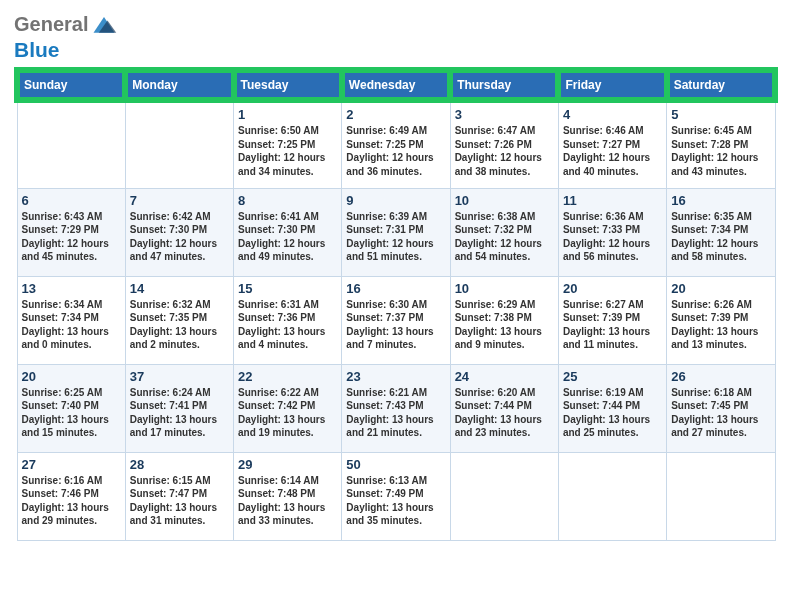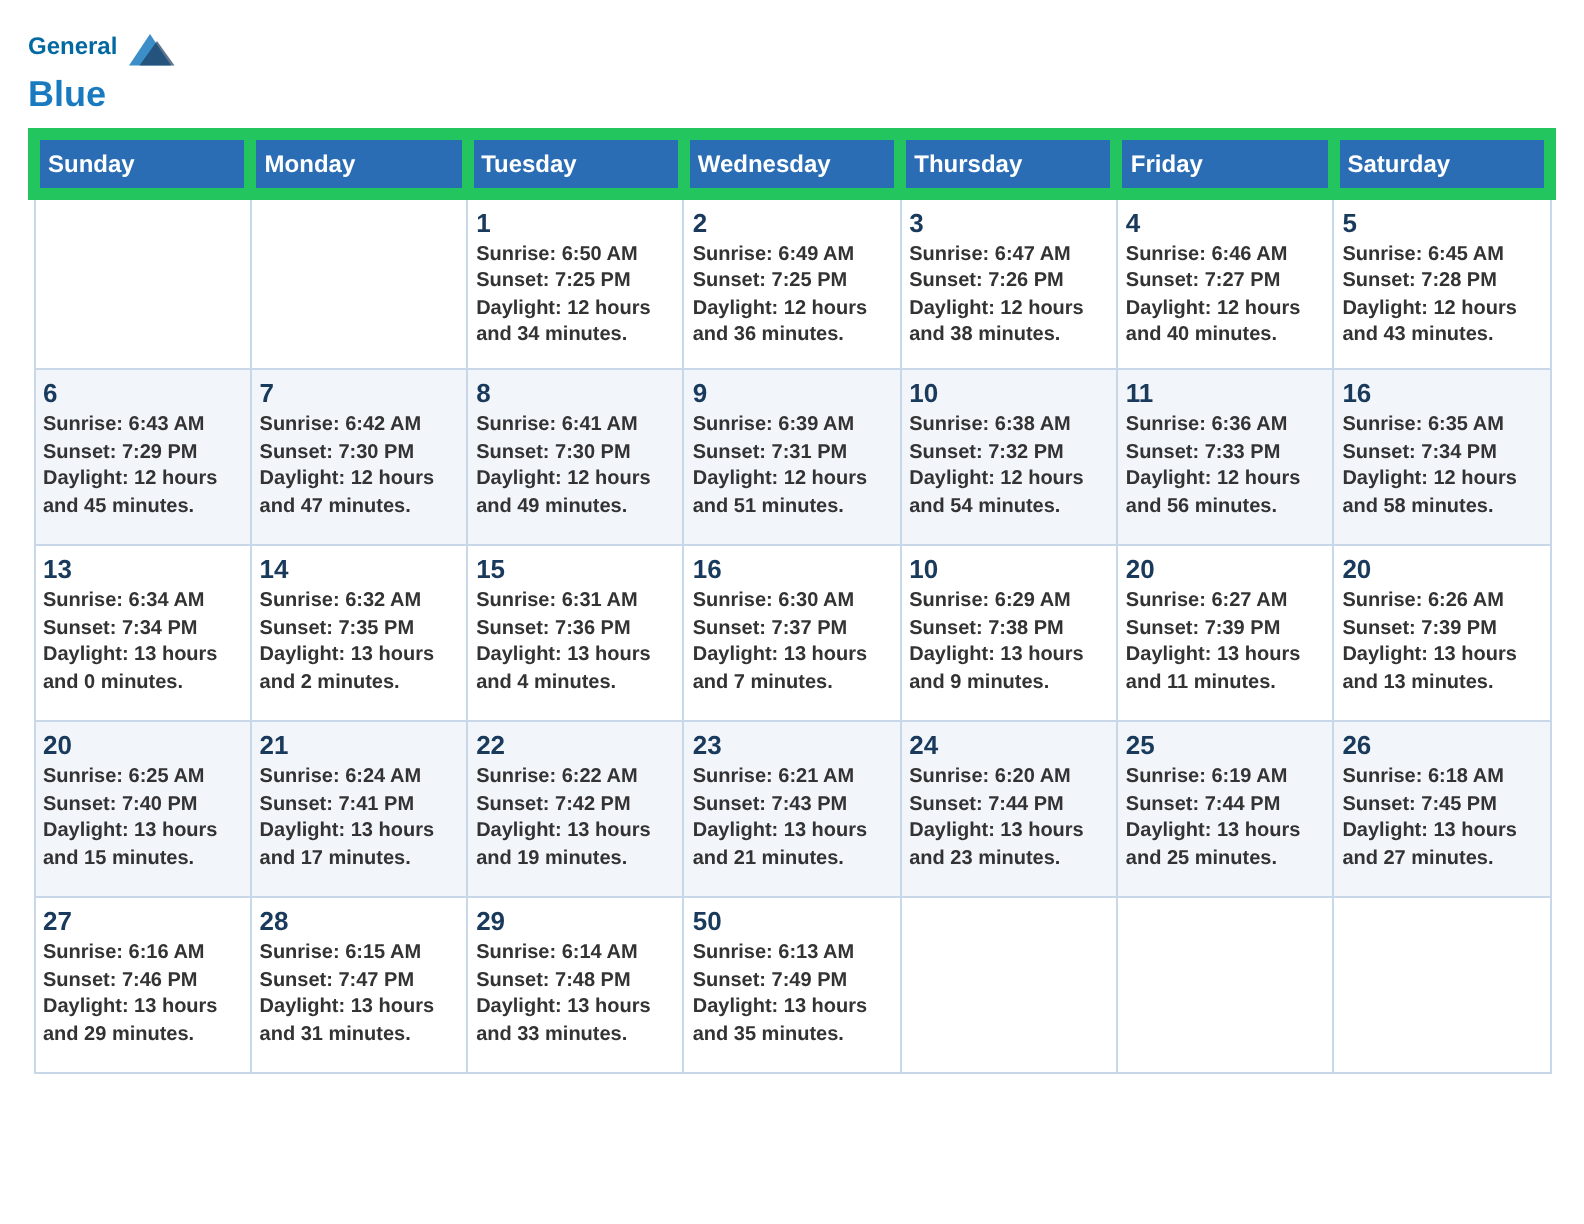--- a/index.html
+++ b/index.html
@@ -21,23 +21,23 @@
       justify-content: space-between;
       align-items: flex-start;
       margin-bottom: 6px;
     }
     .logo {
       display: flex;
       align-items: center;
       gap: 0px;
     }
     .logo-text {
-      font-size: 12px;
-      font-weight: bold;
-      color: #0369a1;
+      font-size: 20px;
+      font-weight: bold;
+      color: #737373;
       line-height: 1.1;
     }
     .logo-icon {
       width: 28px;
       height: 28px;
       margin-left: 2px;
     }
     .title-block {
       text-align: right;
     }
@@ -102,21 +102,21 @@
   <div class="header">
     <div class="logo">
       <div>
         <div style="display:flex;align-items:center;">
           <span class="logo-text">General</span>
           <svg class="logo-icon" viewBox="0 0 32 32" xmlns="http://www.w3.org/2000/svg">
             <polygon points="4,26 16,8 28,26" fill="#1a7abf" opacity="0.85"></polygon>
             <polygon points="10,26 20,12 30,26" fill="#1a3a5c" opacity="0.7"></polygon>
           </svg>
         </div>
-        <div class="logo-text" style="color:#1a7abf;font-size:18px;font-weight:bold;">Blue</div>
+        <div class="logo-text" style="color:#1a7abf;font-size:21px;font-weight:bold;">Blue</div>
       </div>
     </div>
     <div class="title-block">
       <div class="main-title"></div>
       <div class="subtitle"></div>
     </div>
   </div>
 
   <table class="calendar">
     <thead>
@@ -294,21 +294,21 @@
         <tr>
           <td>
             <span class="day-number">20</span>
         <div class="day-info">
           Sunrise: 6:25 AM<br>
           Sunset: 7:40 PM<br>
           Daylight: 13 hours and 15 minutes.
         </div>
           </td>
           <td>
-            <span class="day-number">21</span>
+            <span class="day-number">37</span>
         <div class="day-info">
           Sunrise: 6:24 AM<br>
           Sunset: 7:41 PM<br>
           Daylight: 13 hours and 17 minutes.
         </div>
           </td>
           <td>
             <span class="day-number">22</span>
         <div class="day-info">
           Sunrise: 6:22 AM<br>

